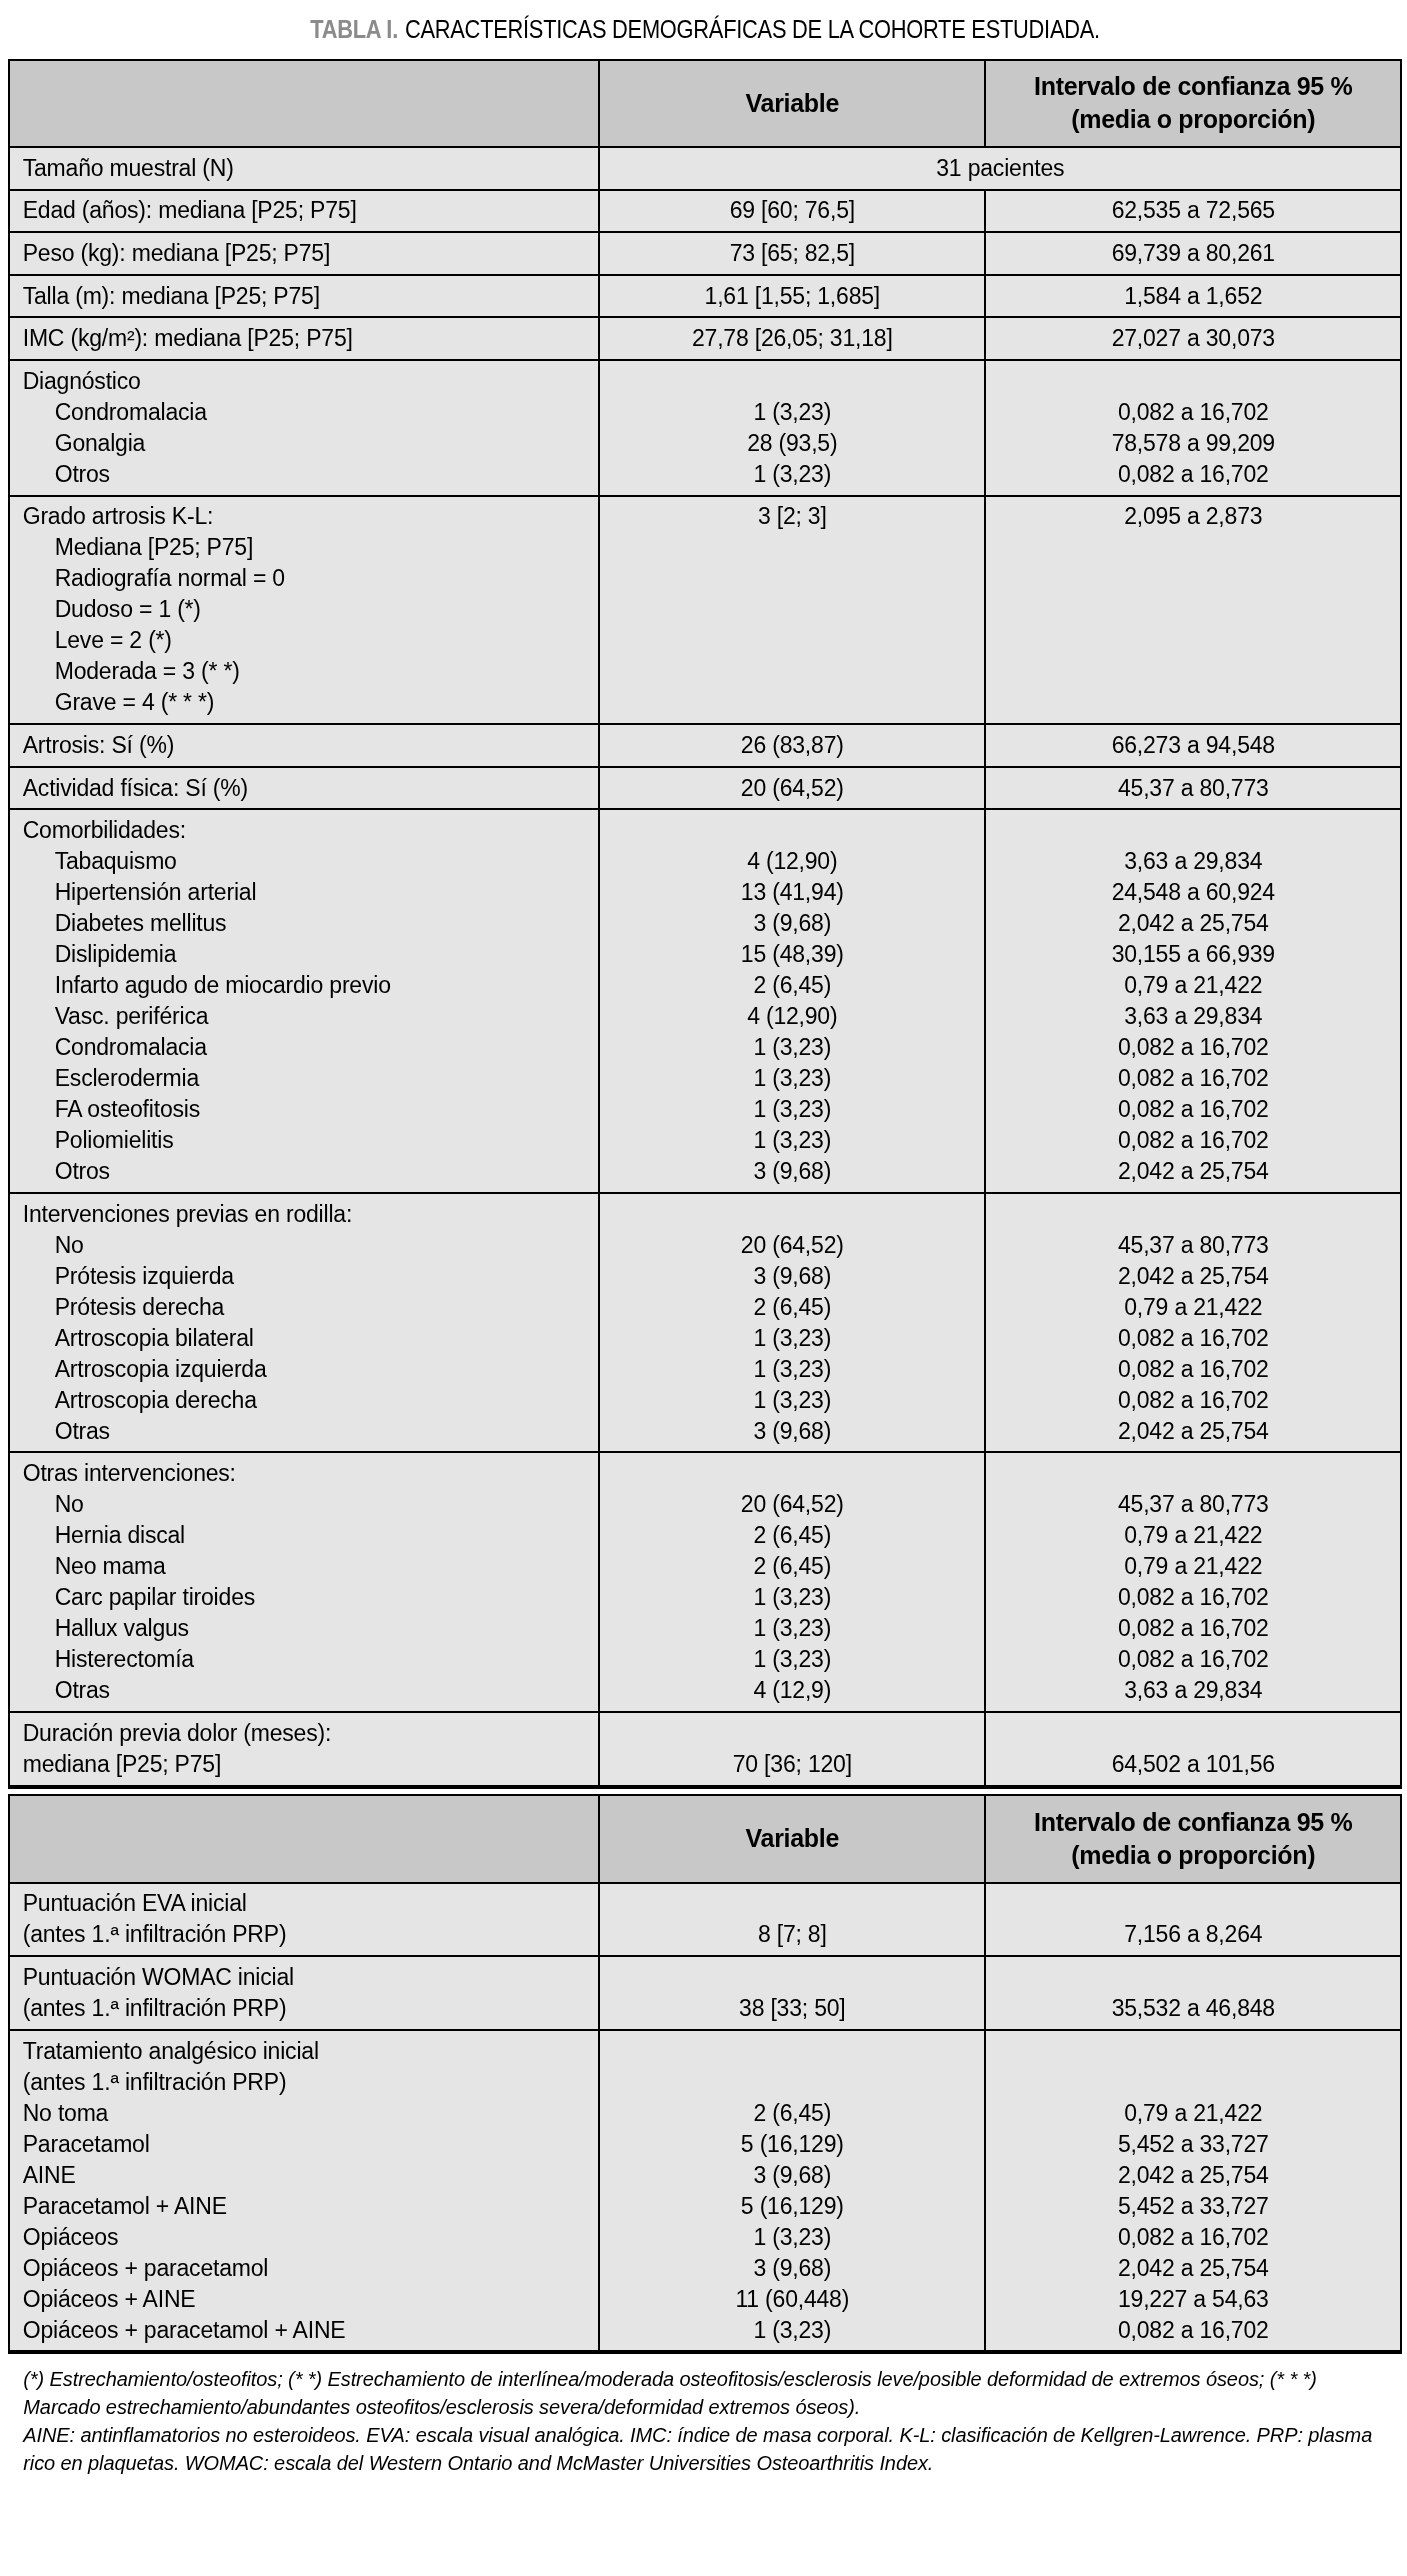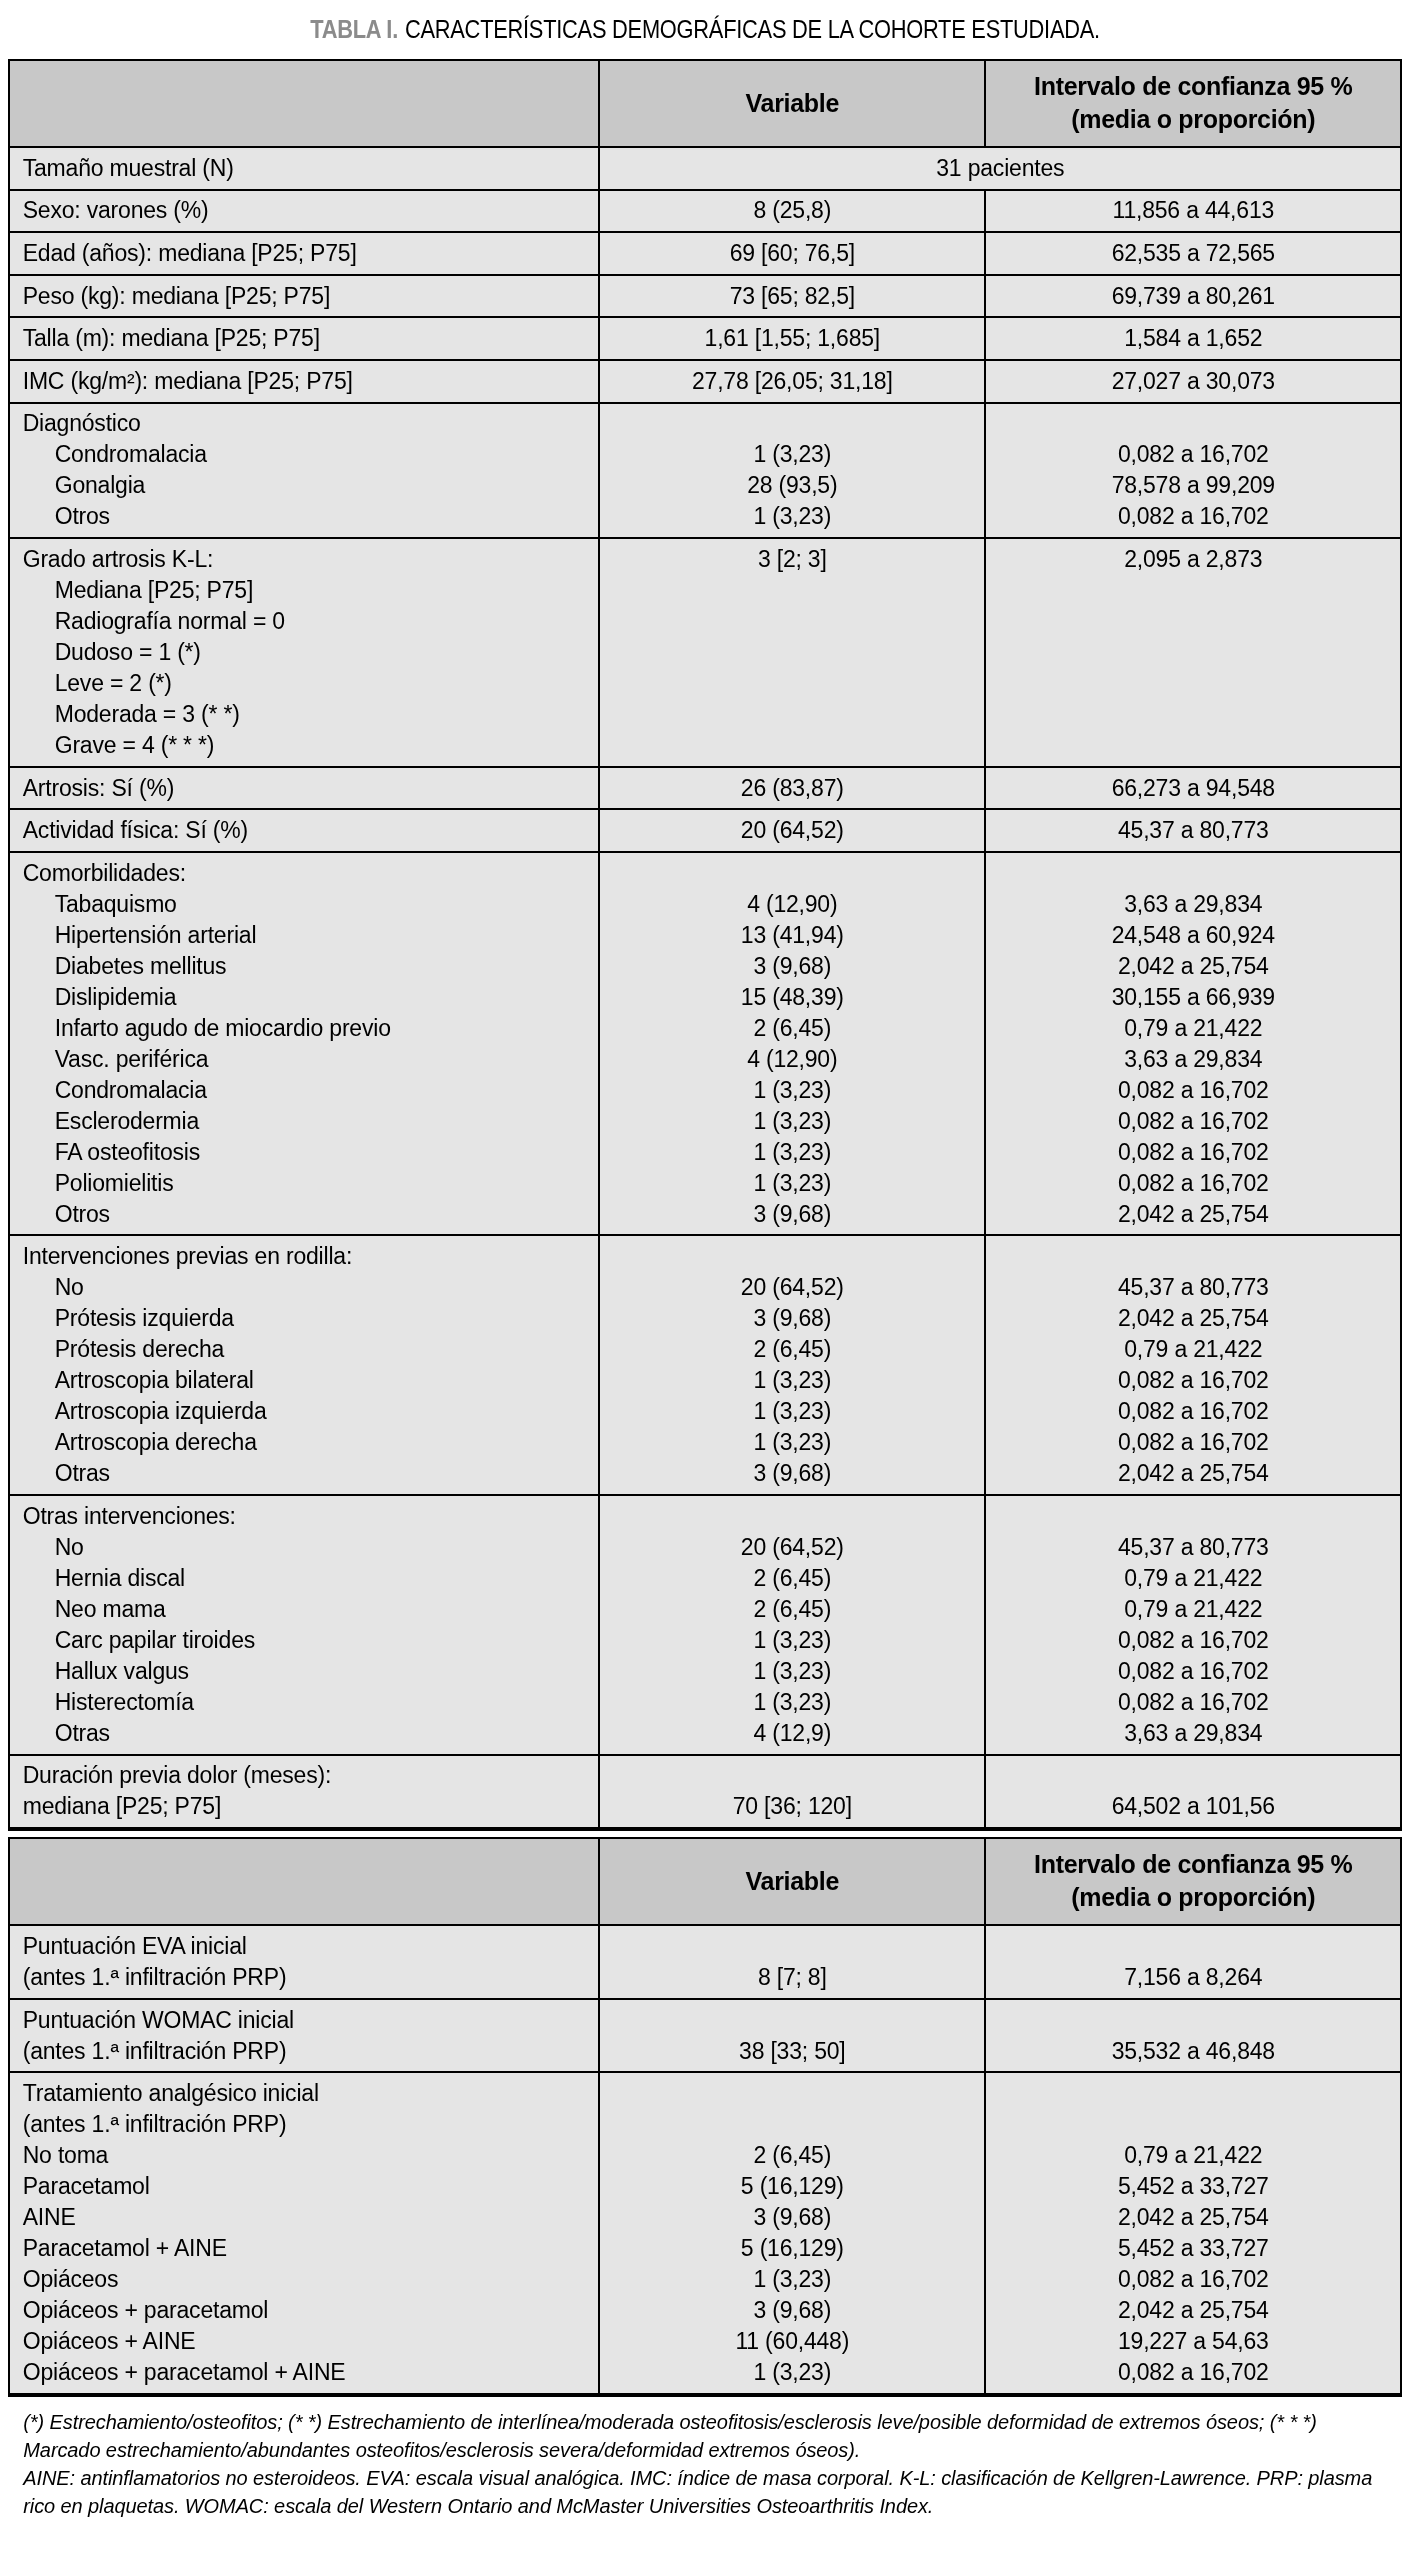--- a/index.html
+++ b/index.html
@@ -71,31 +71,20 @@
         <tr>
           <td class="label-cell">
             <div class="line">Tamaño muestral (N)</div>
           </td>
           <td class="span-cell" colspan="2">
             <div class="line">31 pacientes</div>
           </td>
         </tr>
         <tr>
           <td class="label-cell">
-            <div class="line">Sexo: varones (%)</div>
-          </td>
-          <td class="variable-cell">
-            <div class="line">8 (25,8)</div>
-          </td>
-          <td class="ci-cell">
-            <div class="line">11,856 a 44,613</div>
-          </td>
-        </tr>
-        <tr>
-          <td class="label-cell">
             <div class="line">Edad (años): mediana [P25; P75]</div>
           </td>
           <td class="variable-cell">
             <div class="line">69 [60; 76,5]</div>
           </td>
           <td class="ci-cell">
             <div class="line">62,535 a 72,565</div>
           </td>
         </tr>
         <tr>

